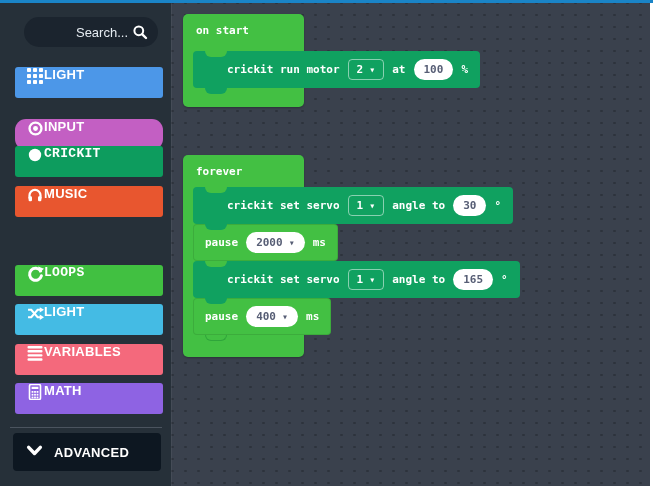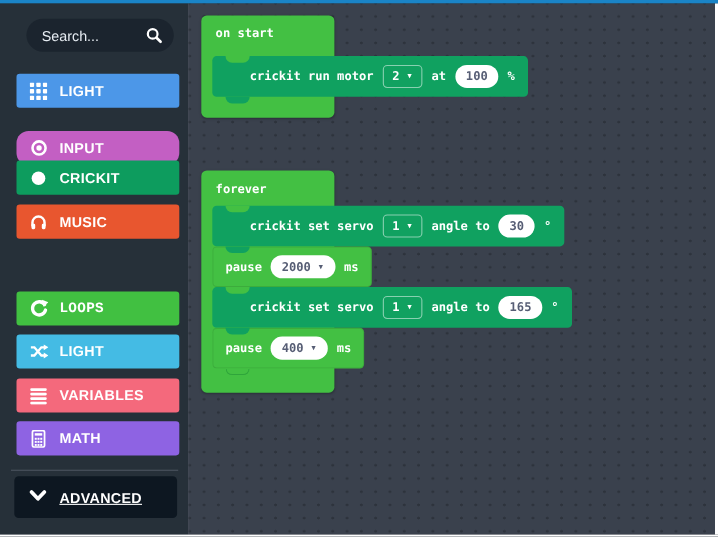--- a/index.html
+++ b/index.html
@@ -12,31 +12,31 @@
   
   .workspace{position:absolute;left:171px;top:3px;width:479px;height:483px;background:#3a414d;
     border-left:1px solid rgba(255,255,255,.06);
     background-image:radial-gradient(circle, rgba(0,0,0,.22) 1px, transparent 1.5px);
     background-size:13px 12px;background-position:7px 6px;}
 
   
   .sidebar{position:absolute;left:0;top:3px;width:171px;height:483px;z-index:2;}
   .search-wrap{position:absolute;left:24px;top:14px;width:134px;height:30px;}
   .search-input{width:134px;height:30px;box-sizing:border-box;background:#1b242e;border:none;outline:none;
-    border-radius:15px;color:#dfe6ee;padding:0 30px 0 14px;font:400 13px "Liberation Sans",sans-serif;}
+    border-radius:15px;color:#dfe6ee;padding:0 30px 0 14px;font:400 13px "Liberation Sans",sans-serif;text-align:right;}
   .search-input::placeholder{color:#e6ecf2;opacity:1;}
   .search-icon{position:absolute;right:10px;top:7px;width:16px;height:16px;pointer-events:none;}
   .cat-btn{position:absolute;left:15px;width:148px;height:31px;border-radius:3px;display:flex;
-    align-items:center;gap:10px;padding-left:11px;box-sizing:border-box;color:#fff;cursor:pointer;
+    padding-left:11px;box-sizing:border-box;color:#fff;cursor:pointer;
     font:700 13px "Liberation Sans",sans-serif;letter-spacing:.3px;}
   .cat-btn .icn{width:18px;height:18px;display:flex;align-items:center;justify-content:center;flex:0 0 18px;}
   .divider{position:absolute;left:10px;top:424px;width:152px;height:1px;background:#4b545f;}
   .advanced-btn{position:absolute;left:13px;top:430px;width:148px;height:38px;background:#0d1721;
     border-radius:4px;display:flex;align-items:center;gap:11px;padding-left:13px;box-sizing:border-box;
-    color:#fff;font:700 13px "Liberation Sans",sans-serif;letter-spacing:.3px;cursor:pointer;text-decoration:underline;}
+    color:#fff;font:700 13px "Liberation Sans",sans-serif;letter-spacing:.3px;cursor:pointer;}
 
   
   .cblock{position:absolute;border-radius:5px;background:#43c043;z-index:6;box-shadow:0 1px 2px rgba(0,0,0,.25);}
   .ctitle{position:absolute;left:13px;top:10px;color:#fff;font:700 11px "DejaVu Sans Mono",monospace;}
   .stack{position:absolute;height:37px;display:inline-flex;align-items:center;gap:8px;padding:0 12px;
     border-radius:4px;color:#fff;font:700 11px "DejaVu Sans Mono",monospace;white-space:nowrap;z-index:7;}
   .teal{background:#10a160;padding-left:34px;}
   .greenblk{background:#43c043;box-shadow:inset 0 0 0 1px rgba(0,0,0,.10);}
   .tab{position:absolute;left:12px;top:0;width:22px;height:6px;border-radius:0 0 6px 6px;}
   .tab-green{background:#43c043;}
@@ -91,21 +91,21 @@
     <div class="cat-btn" style="top: 116px; background-color: rgb(195, 95, 195); border-radius: 11px;">
       <span class="icn">
         <svg width="17" height="17" viewBox="0 0 16 16">
             <circle cx="8" cy="8" r="5.6" fill="none" stroke="#fff" stroke-width="2.2"></circle>
             <circle cx="8" cy="8" r="2.3" fill="#fff"></circle>
           </svg>
       </span>
       <span>INPUT</span>
     </div>
 
-    <div class="cat-btn" style="top: 143px; background-color: rgb(13, 156, 94);">
+    <div class="cat-btn" style="top: 143px; background-color: rgb(13, 156, 94); font-family: Liberation Mono, monospace;">
       <span class="icn">
         <svg width="16" height="16" viewBox="0 0 16 16">
             <circle cx="8" cy="8" r="6.2" fill="#fff"></circle>
           </svg>
       </span>
       <span>CRICKIT</span>
     </div>
 
     <div class="cat-btn" style="top: 183px; background-color: rgb(232, 86, 47);">
       <span class="icn">

